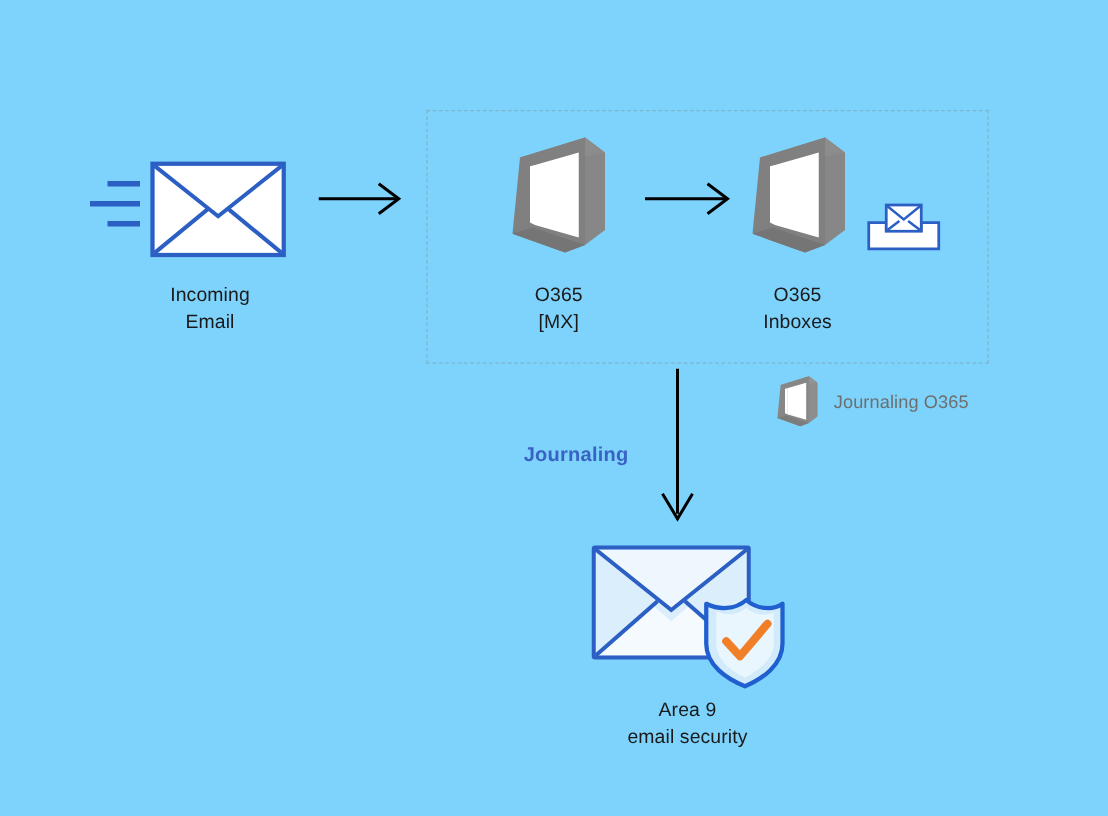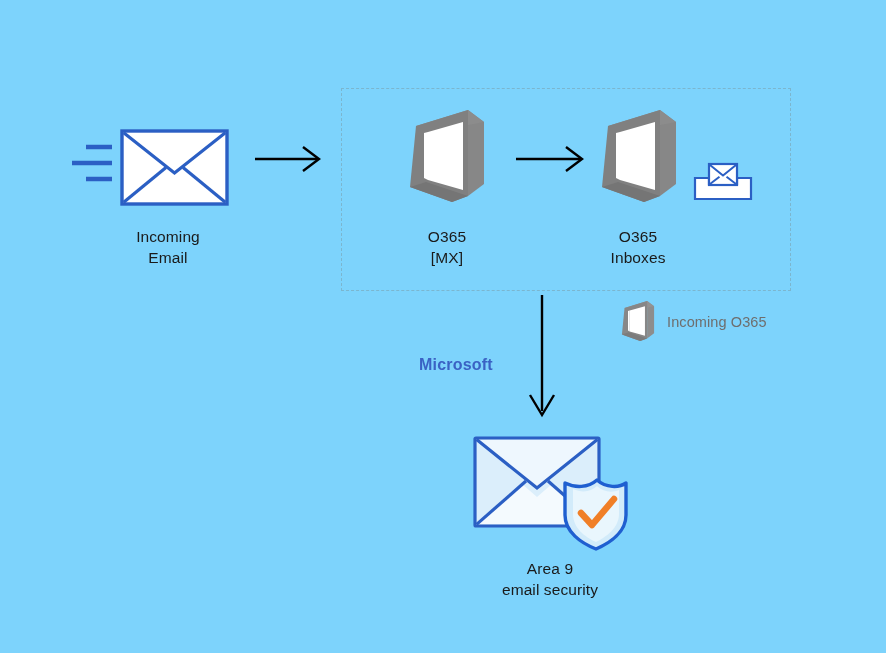--- a/index.html
+++ b/index.html
@@ -141,29 +141,29 @@
   <div class="node" style="left:620px; top:301px;">
     <svg width="36" height="40" viewBox="0 0 82 92">
       <path d="M 62 0 L 78 12 L 78 74 L 62 86 Z" fill="#8d8d8d"></path>
       <path d="M 62 0 L 78 12 L 21 23 L 10 16 Z" fill="#939393"></path>
       <path d="M 10 16 L 62 0 L 62 86 L 46 92 L 4 77 Z" fill="#878787"></path>
       <path d="M 4 77 L 46 92 L 62 86 L 20 72 Z" fill="#7c7c7c"></path>
       <path d="M 22 22 L 57 12 L 57 80 L 22 70 Z" fill="#ffffff"></path>
       <path d="M 22 22 L 22 70 L 18 68 L 18 23 Z" fill="#ffffff"></path>
     </svg>
   </div>
-  <div class="label-legend" style="left:667px; top:313px;">Incoming O365</div>
+  <div class="label-legend" style="left:667px; top:313px;">Journaling O365</div>
 
   <div class="node" style="left:528px; top:295px;">
     <svg width="28" height="125" viewBox="0 0 28 125">
       <line x1="14" y1="0" x2="14" y2="116" stroke="#000000" stroke-width="2.4"></line>
       <polyline points="2,100 14,120 26,100" fill="none" stroke="#000000" stroke-width="2.4" stroke-linejoin="miter"></polyline>
     </svg>
   </div>
-  <div class="label-journaling" style="left:419px; top:356px;">Microsoft</div>
+  <div class="label-journaling" style="left:419px; top:356px;">Journaling</div>
 
   <div class="node" style="left:470px; top:433px;">
     <svg width="160" height="118" viewBox="0 0 160 118">
 
       <rect x="5" y="5" width="124" height="88" rx="1" fill="#dbeefb" stroke="#2b5fc4" stroke-width="3.2"></rect>
 
       <path d="M 7 7 L 67 55 L 127 7 Z" fill="#eef7fe"></path>
       <path d="M 7 91 L 52 51 L 67 64 L 82 51 L 127 91 Z" fill="#f4fafe"></path>
 
       <path d="M 6.6 6.6 L 67 55 L 127.4 6.6" fill="none" stroke="#2b5fc4" stroke-width="3.2" stroke-linejoin="miter"></path>

